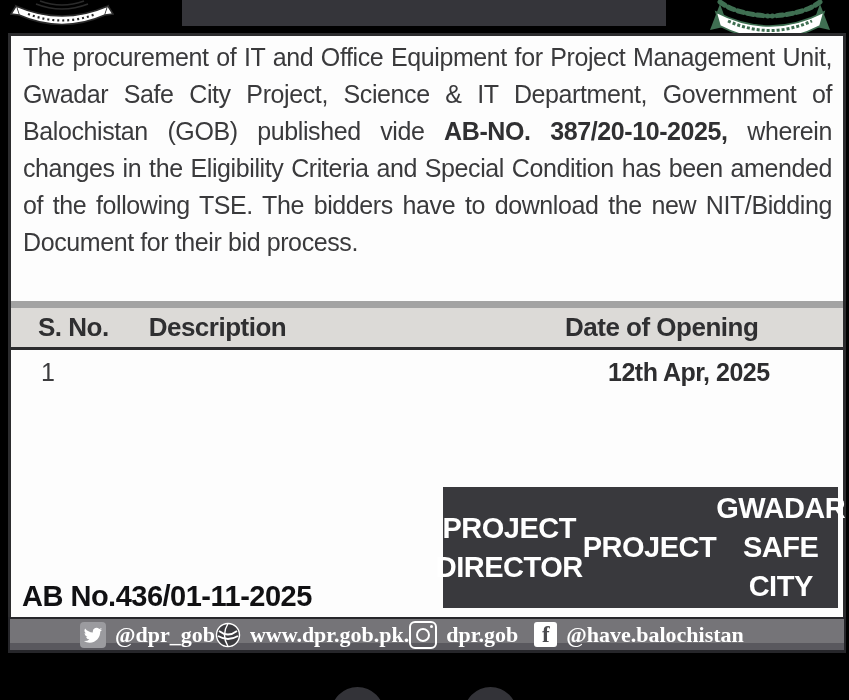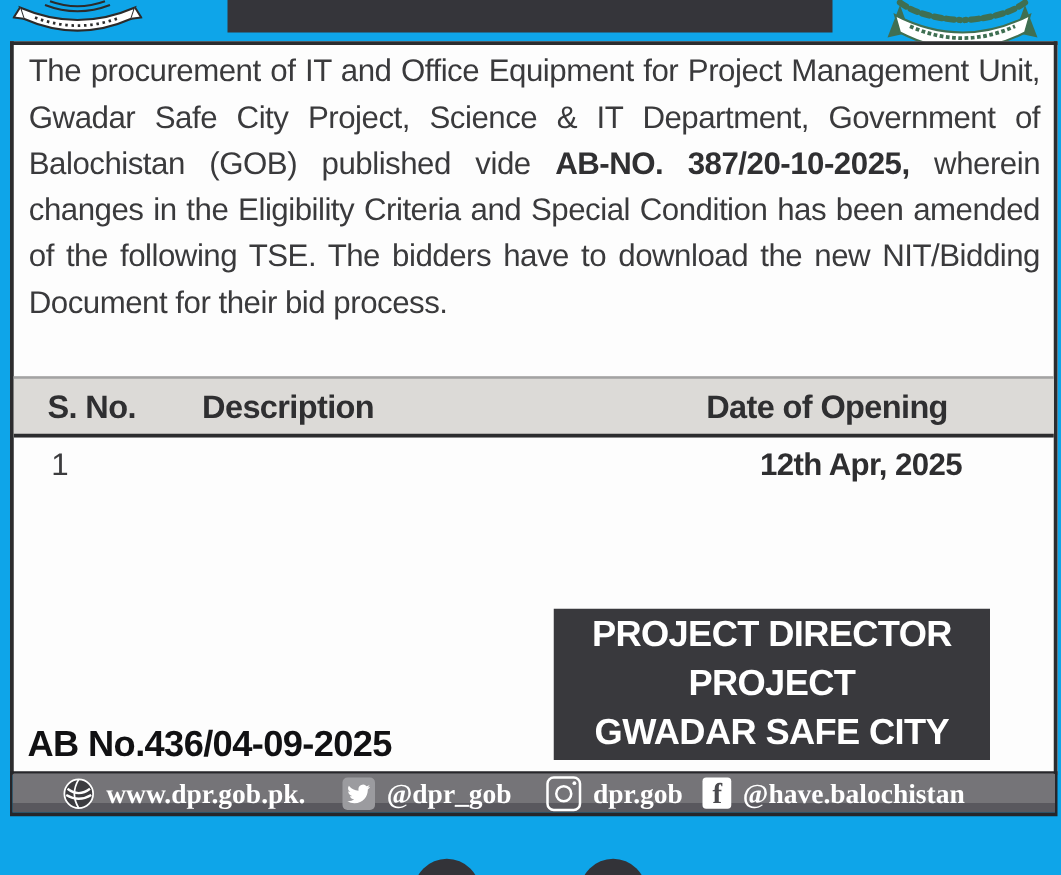--- a/index.html
+++ b/index.html
@@ -1,20 +1,20 @@
 <!DOCTYPE html>
 <html><head>
 <meta charset="utf-8">
 <style>
   html,body{margin:0;padding:0;}
   body{background:#ffffff;}
   .page{
     position:relative;
     width:849px;height:700px;
-    background:#0ea5e9;
+    background:#000000;
     overflow:hidden;
     font-family:"Liberation Sans", sans-serif;
   }
 
   
   .emblem-left{position:absolute;left:10px;top:0;width:104px;height:31px;}
   .top-dark-bar{position:absolute;left:182px;top:0;width:484px;height:26px;background:#35353a;}
   .emblem-right{position:absolute;left:706px;top:0;width:128px;height:47px;}
 
   
@@ -30,45 +30,45 @@
     letter-spacing:-0.4px;
     color:#3a3a3c;
     text-align:justify;
   }
   .notice-text b{color:#303032;}
 
   .table-head{
     position:absolute;top:265px;left:0;width:100%;
     box-sizing:border-box;
     height:49px;
-    border-top:2px solid #a3a3a3;border-bottom:3px solid #2c2c2e;
+    border-top:7px solid #a3a3a3;border-bottom:3px solid #2c2c2e;
     background:#dcdad7;
     display:flex;align-items:center;
     font-weight:bold;font-size:26px;color:#2f2f31;
     letter-spacing:-0.5px;
   }
   .th-sno{margin-left:27px;}
-  .th-desc{margin-left:53px;}
+  .th-desc{margin-left:40px;}
   .th-date{position:absolute;left:554px;}
 
   .row-sno{position:absolute;left:30px;top:322px;font-size:25px;color:#3c3c3e;}
   .row-desc{
     position:absolute;left:64px;top:322px;width:452px;
     font-size:25px;line-height:34px;color:#3c3c3e;letter-spacing:-0.5px;
   }
   .row-desc b{color:#2e2e30;}
   .row-date{
     position:absolute;left:597px;top:322px;
     font-size:25px;font-weight:bold;color:#2e2e30;letter-spacing:-0.5px;
   }
 
   .signature-box{
-    position:absolute;left:432px;top:451px;width:349px;height:121px;
+    position:absolute;left:432px;top:451px;width:395px;height:121px;
     background:#39393d;
-    display:flex;flex-direction:column;align-items:center;justify-content:center;
+    display:flex;flex-direction:row;align-items:center;justify-content:center;
     color:#ffffff;font-weight:bold;font-size:29px;line-height:39px;
     text-align:center;letter-spacing:-0.5px;
   }
   .ab-number{
     position:absolute;left:11px;top:544px;
     font-size:29px;font-weight:bold;color:#111113;letter-spacing:-0.5px;
   }
 
   
   .footer-bar{
@@ -78,21 +78,21 @@
     background:linear-gradient(180deg,#757478 0%,#757478 76%,#59585e 76%,#59585e 100%);
     display:flex;align-items:center;
     padding-left:40px;
     color:#ffffff;
     font-family:"Liberation Serif", serif;
     font-weight:bold;font-size:22px;
     white-space:nowrap;
   }
   .f-group{display:flex;align-items:center;gap:9px;}
   .f-gap-a{margin-left:30px;}
-  .f-gap-b{margin-left:28px;}
+  .f-gap-b{}
   .f-gap-c{margin-left:16px;}
   .icon-globe{width:26px;height:26px;}
   .icon-twitter{width:26px;height:26px;background:#9b9b9f;border-radius:4px;display:flex;align-items:center;justify-content:center;}
   .icon-instagram{width:24px;height:24px;border:2px solid #fff;border-radius:6px;position:relative;}
   .icon-instagram .lens{position:absolute;left:5px;top:5px;width:10px;height:10px;border:2px solid #fff;border-radius:50%;}
   .icon-instagram .dot{position:absolute;right:2px;top:2px;width:3px;height:3px;background:#fff;border-radius:50%;}
   .icon-facebook{width:23px;height:25px;background:#ffffff;border-radius:3px;display:flex;align-items:flex-end;justify-content:center;
     color:#4a4a4e;font-family:"Liberation Serif",serif;font-weight:bold;font-size:23px;line-height:24px;}
 
   
@@ -143,43 +143,43 @@
 
     <div class="row-sno">1</div>
     <div class="row-date">12th Apr, 2025</div>
 
     <div class="signature-box">
       <div>PROJECT DIRECTOR</div>
       <div>PROJECT</div>
       <div>GWADAR SAFE CITY</div>
     </div>
 
-    <div class="ab-number">AB No.436/04-09-2025</div>
+    <div class="ab-number">AB No.436/01-11-2025</div>
   </div>
 
   <div class="footer-bar">
+
+    <div class="f-group f-gap-a">
+      <span class="icon-twitter">
+        <svg width="20" height="20" viewBox="0 0 24 24">
+          <path fill="#ffffff" d="M23 5.3c-.8.4-1.7.6-2.6.8.9-.6 1.6-1.5 2-2.5-.9.5-1.9.9-2.9 1.1A4.5 4.5 0 0 0 11.7 8c0 .4 0 .7.1 1A12.8 12.8 0 0 1 2.5 4.2a4.5 4.5 0 0 0 1.4 6 4.4 4.4 0 0 1-2-.6v.1c0 2.2 1.5 4 3.6 4.4-.4.1-.8.2-1.2.2l-.8-.1a4.5 4.5 0 0 0 4.2 3.1A9 9 0 0 1 1 19.2a12.7 12.7 0 0 0 6.9 2c8.3 0 12.8-6.9 12.8-12.8v-.6c.9-.6 1.6-1.4 2.3-2.5z"></path>
+        </svg>
+      </span>
+      <span>@dpr_gob</span>
+    </div>
 
     <div class="f-group">
       <span class="icon-globe">
         <svg width="26" height="26" viewBox="0 0 26 26">
           <circle cx="13" cy="13" r="11.5" fill="#3c3c40" stroke="#ffffff" stroke-width="1.4"></circle>
           <path d="M4 9 Q13 16 22 9 M3 14 Q13 20 23 14" fill="none" stroke="#ffffff" stroke-width="1.8"></path>
           <path d="M13 1.5 Q6 13 13 24.5" fill="none" stroke="#ffffff" stroke-width="1.4"></path>
         </svg>
       </span>
       <span>www.dpr.gob.pk.</span>
-    </div>
-
-    <div class="f-group f-gap-a">
-      <span class="icon-twitter">
-        <svg width="20" height="20" viewBox="0 0 24 24">
-          <path fill="#ffffff" d="M23 5.3c-.8.4-1.7.6-2.6.8.9-.6 1.6-1.5 2-2.5-.9.5-1.9.9-2.9 1.1A4.5 4.5 0 0 0 11.7 8c0 .4 0 .7.1 1A12.8 12.8 0 0 1 2.5 4.2a4.5 4.5 0 0 0 1.4 6 4.4 4.4 0 0 1-2-.6v.1c0 2.2 1.5 4 3.6 4.4-.4.1-.8.2-1.2.2l-.8-.1a4.5 4.5 0 0 0 4.2 3.1A9 9 0 0 1 1 19.2a12.7 12.7 0 0 0 6.9 2c8.3 0 12.8-6.9 12.8-12.8v-.6c.9-.6 1.6-1.4 2.3-2.5z"></path>
-        </svg>
-      </span>
-      <span>@dpr_gob</span>
     </div>
 
     <div class="f-group f-gap-b">
       <span class="icon-instagram">
           <span class="lens"></span>
           <span class="dot"></span>
         </span>
       <span>dpr.gob</span>
     </div>
 

